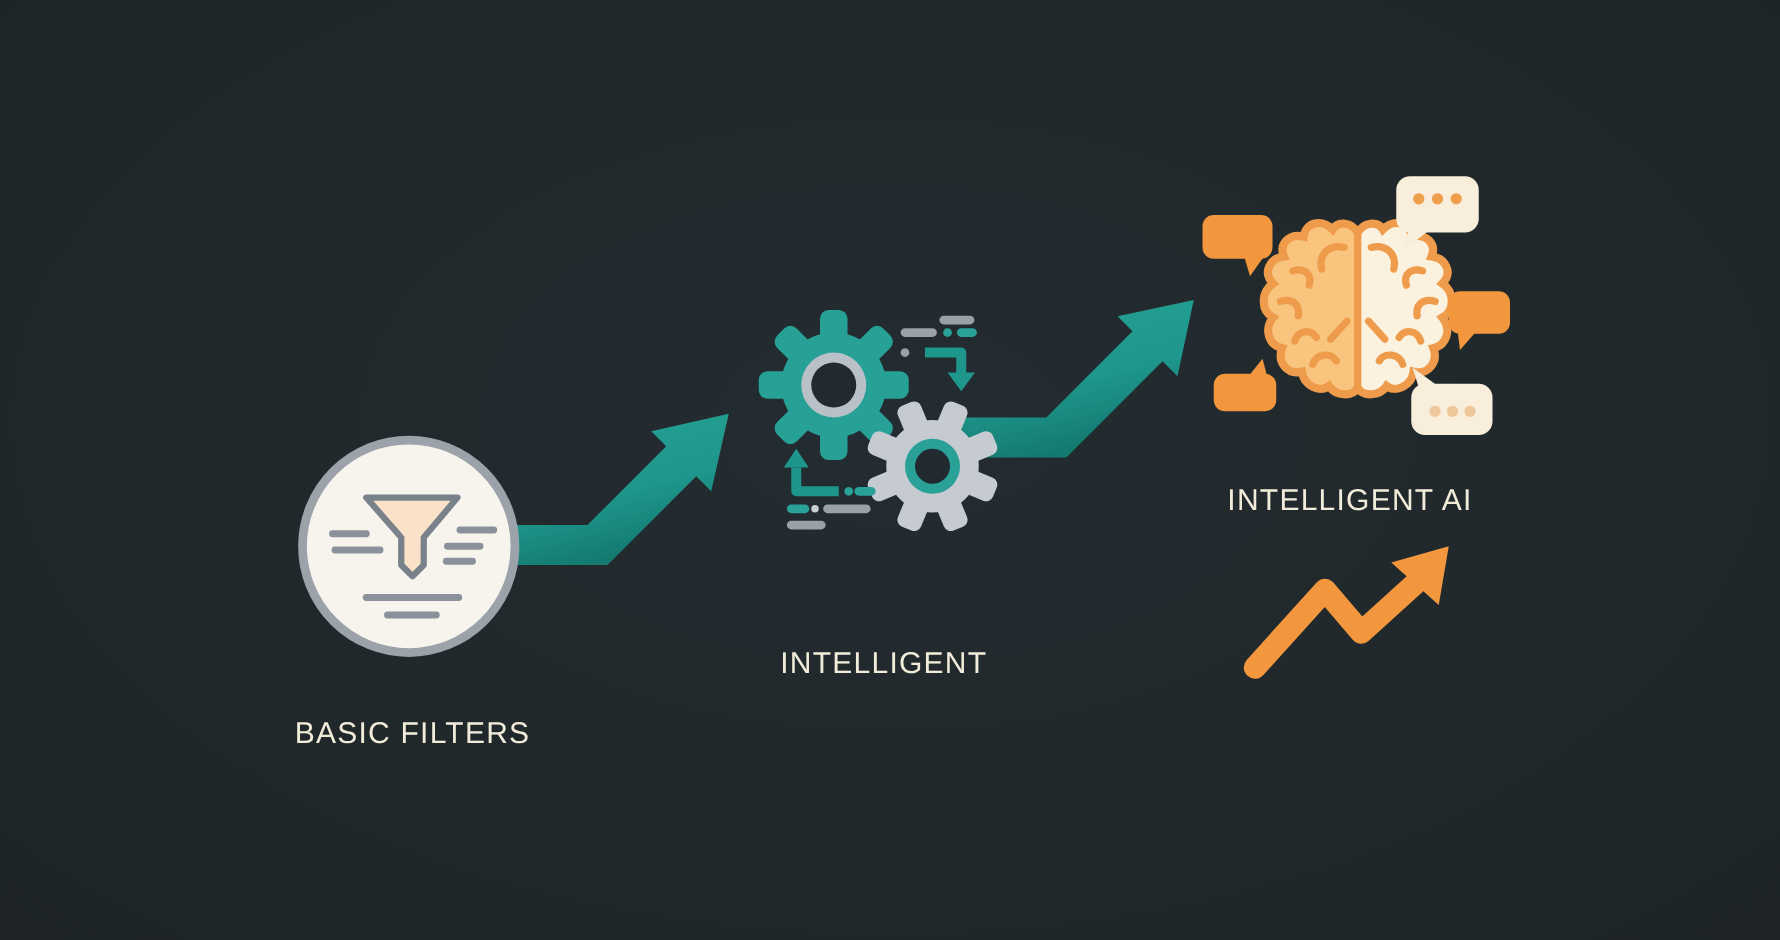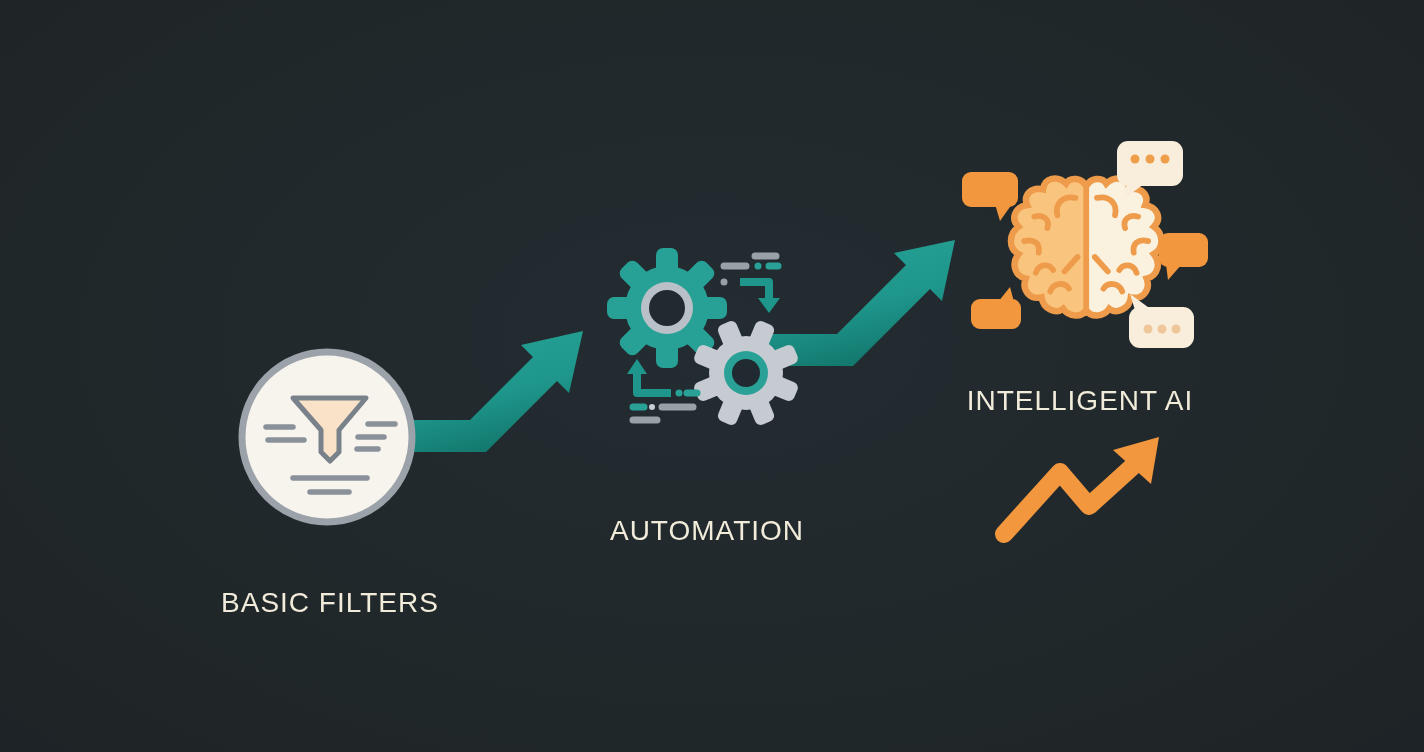--- a/index.html
+++ b/index.html
@@ -7,29 +7,29 @@
     position:relative;
     width:1424px;height:752px;
     overflow:hidden;
     background:radial-gradient(ellipse at 50% 45%, #232c32 0%, #202729 70%, #1d2326 100%);
     font-family:"Liberation Sans", sans-serif;
   }
   .artwork{position:absolute;left:0;top:0;}
   .stage-label{
     position:absolute;
     color:#f1ebd9;
-    font-size:28px;
+    font-size:24px;
     letter-spacing:1px;
     text-align:center;
     line-height:35px;
     width:300px;
     font-weight:400;
     user-select:none;
   }
-  .label-basic{left:180px;top:585px;}
+  .label-basic{left:180px;top:569px;}
   .label-backend{left:557px;top:478px;}
   .label-ai{left:930px;top:383px;}
 </style>
 </head>
 <body>
 
 <div class="canvas">
 
   <svg class="artwork" width="1424" height="752" viewBox="0 0 1424 752">
     <defs>
@@ -172,17 +172,17 @@
     <g>
       <polyline points="1004,534 1060,472 1089,506 1132,467" fill="none" stroke="#f2973e" stroke-width="18" stroke-linecap="round" stroke-linejoin="round"></polyline>
       <polygon points="1159,437 1151,484 1113,450" fill="#f2973e"></polygon>
     </g>
   </svg>
 
   <div class="stage-label label-basic">BASIC FILTERS</div>
 
   <div class="stage-label label-backend">
     <br>
-    <span>AUTOMATION</span>
+    <span>INTELLIGENT</span>
   </div>
 
   <div class="stage-label label-ai">INTELLIGENT AI</div>
 </div>
 
 </body></html>

